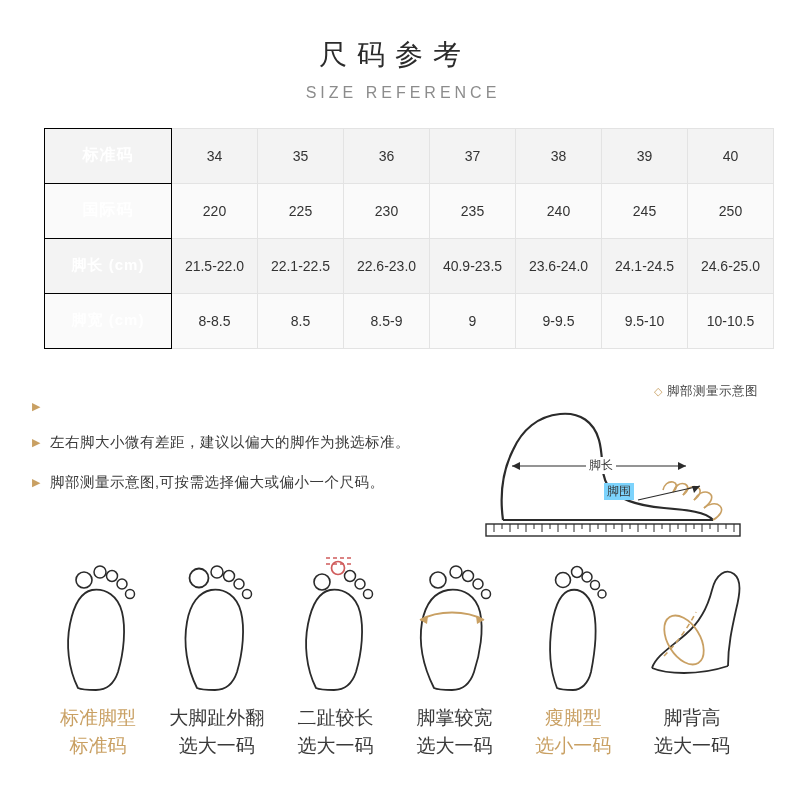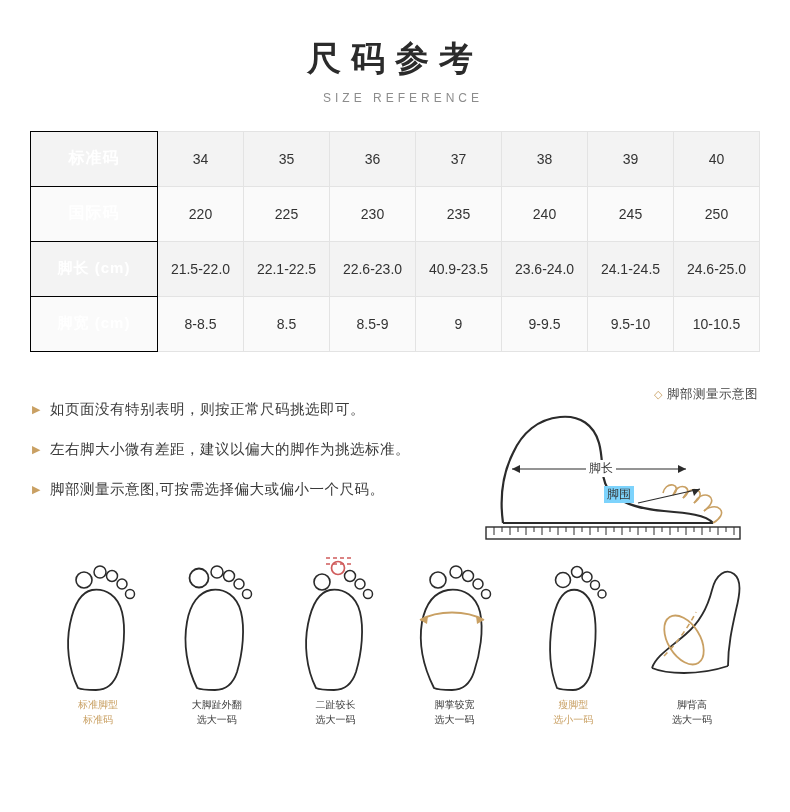--- a/index.html
+++ b/index.html
@@ -8,29 +8,29 @@
     background:#ffffff;
     font-family:"Liberation Sans","DejaVu Sans",sans-serif;
     color:#222;
     overflow:hidden;
   }
   .page{position:relative;width:790px;height:812px;}
 
   
   .header{padding-top:38px;text-align:center;}
   .title-cn{
-    font-size:34px;letter-spacing:10px;color:#2b2b2b;font-weight:700;
+    font-size:28px;letter-spacing:10px;color:#2b2b2b;font-weight:400;
     line-height:1.2;
   }
   .title-en{
-    margin-top:12px;font-size:12px;letter-spacing:4px;color:#8c8c8c;padding-left:16px;
-  }
-
-  
-  .table-wrap{margin:26px 30px 0 30px;}
+    margin-top:12px;font-size:16px;letter-spacing:4px;color:#8c8c8c;padding-left:16px;
+  }
+
+  
+  .table-wrap{margin:26px 30px 0 44px;}
   table{border-collapse:collapse;width:730px;table-layout:fixed;}
   td{
     height:52px;text-align:center;vertical-align:middle;
     font-size:14px;color:#333;
     border:1px solid #e3e3e3;
     background:#f6f6f6;
   }
   tr:nth-child(odd) td{background:#f3f3f3;}
   tr:nth-child(even) td{background:#fafafa;}
   td.rowhead{
@@ -66,21 +66,21 @@
   }
   .diamond{color:#c9a063;font-size:11px;margin-right:4px;}
 
   
   .foot-row{
     position:absolute;left:0;top:548px;width:790px;
     display:flex;justify-content:space-between;
     padding:0 48px;box-sizing:border-box;
   }
   .foot-item{width:100px;text-align:center;}
-  .foot-cap{font-size:10px;line-height:1.45;color:#3a3a3a;}
+  .foot-cap{margin-top:6px;font-size:19px;line-height:1.45;color:#3a3a3a;}
   .foot-cap.gold{color:#c9a063;}
   svg{display:block;}
 </style>
 </head>
 <body>
 
 <div class="page">
 
   <div class="header">
     <div class="title-cn">尺码参考</div>
@@ -131,21 +131,20 @@
         <td>10-10.5</td>
       </tr>
     </tbody>
       </table>
   </div>
 
   <div class="mid">
     <div class="notes">
       <div class="note">
         <span class="tri">▶</span>
-        <span>如页面没有特别表明，则按正常尺码挑选即可。</span>
       </div>
       <div class="note">
         <span class="tri">▶</span>
         <span>左右脚大小微有差距，建议以偏大的脚作为挑选标准。</span>
       </div>
       <div class="note">
         <span class="tri">▶</span>
         <span>脚部测量示意图,可按需选择偏大或偏小一个尺码。</span>
       </div>
     </div>

